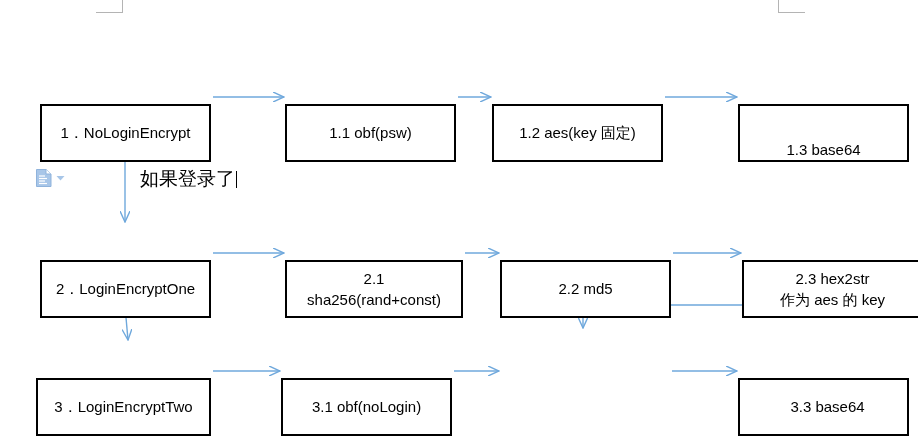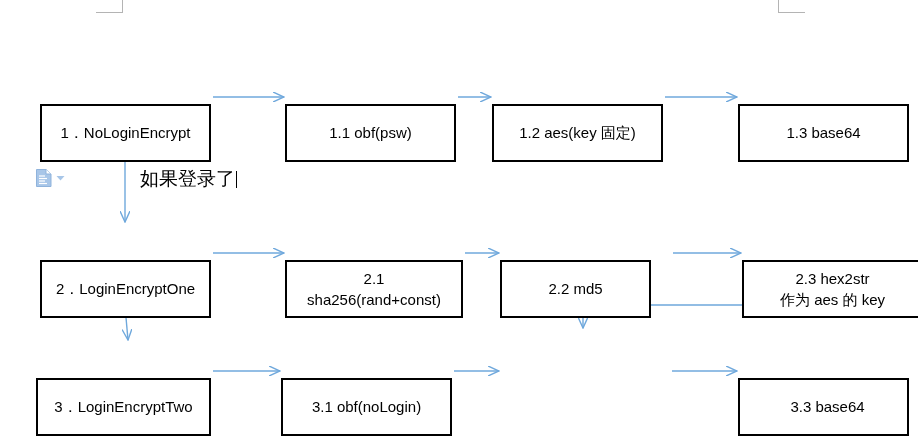--- a/index.html
+++ b/index.html
@@ -129,34 +129,34 @@
   </div>
 
   <div class="flow-box" style="left:285px; top:68px; width:171px; height:58px;">
     <span class="line">1.1 obf(psw)</span>
   </div>
 
   <div class="flow-box" style="left:492px; top:68px; width:171px; height:58px;">
     <span class="line">1.2 aes(key 固定)</span>
   </div>
 
-  <div class="flow-box" style="left:738px; top:68px; width:171px; height:58px;">
+  <div class="flow-box" style="left:738px; top:68px; width:171px; height:58px;justify-content:flex-end;">
     <span class="line">1.3 base64</span>
   </div>
 
   <div class="flow-box" style="left:40px; top:224px; width:171px; height:58px;">
     <span class="line">2．LoginEncryptOne</span>
   </div>
 
   <div class="flow-box" style="left:285px; top:224px; width:178px; height:58px;">
     <span class="line">2.1</span>
     <span class="line">sha256(rand+const)</span>
   </div>
 
-  <div class="flow-box" style="left:500px; top:224px; width:151px; height:58px;">
+  <div class="flow-box" style="left:500px; top:224px; width:171px; height:58px;">
     <span class="line">2.2 md5</span>
   </div>
 
   <div class="flow-box" style="left:742px; top:224px; width:181px; height:58px;">
     <span class="line">2.3 hex2str</span>
     <span class="line">作为 aes 的 key</span>
   </div>
 
   <div class="flow-box" style="left:36px; top:342px; width:175px; height:58px;">
     <span class="line">3．LoginEncryptTwo</span>

